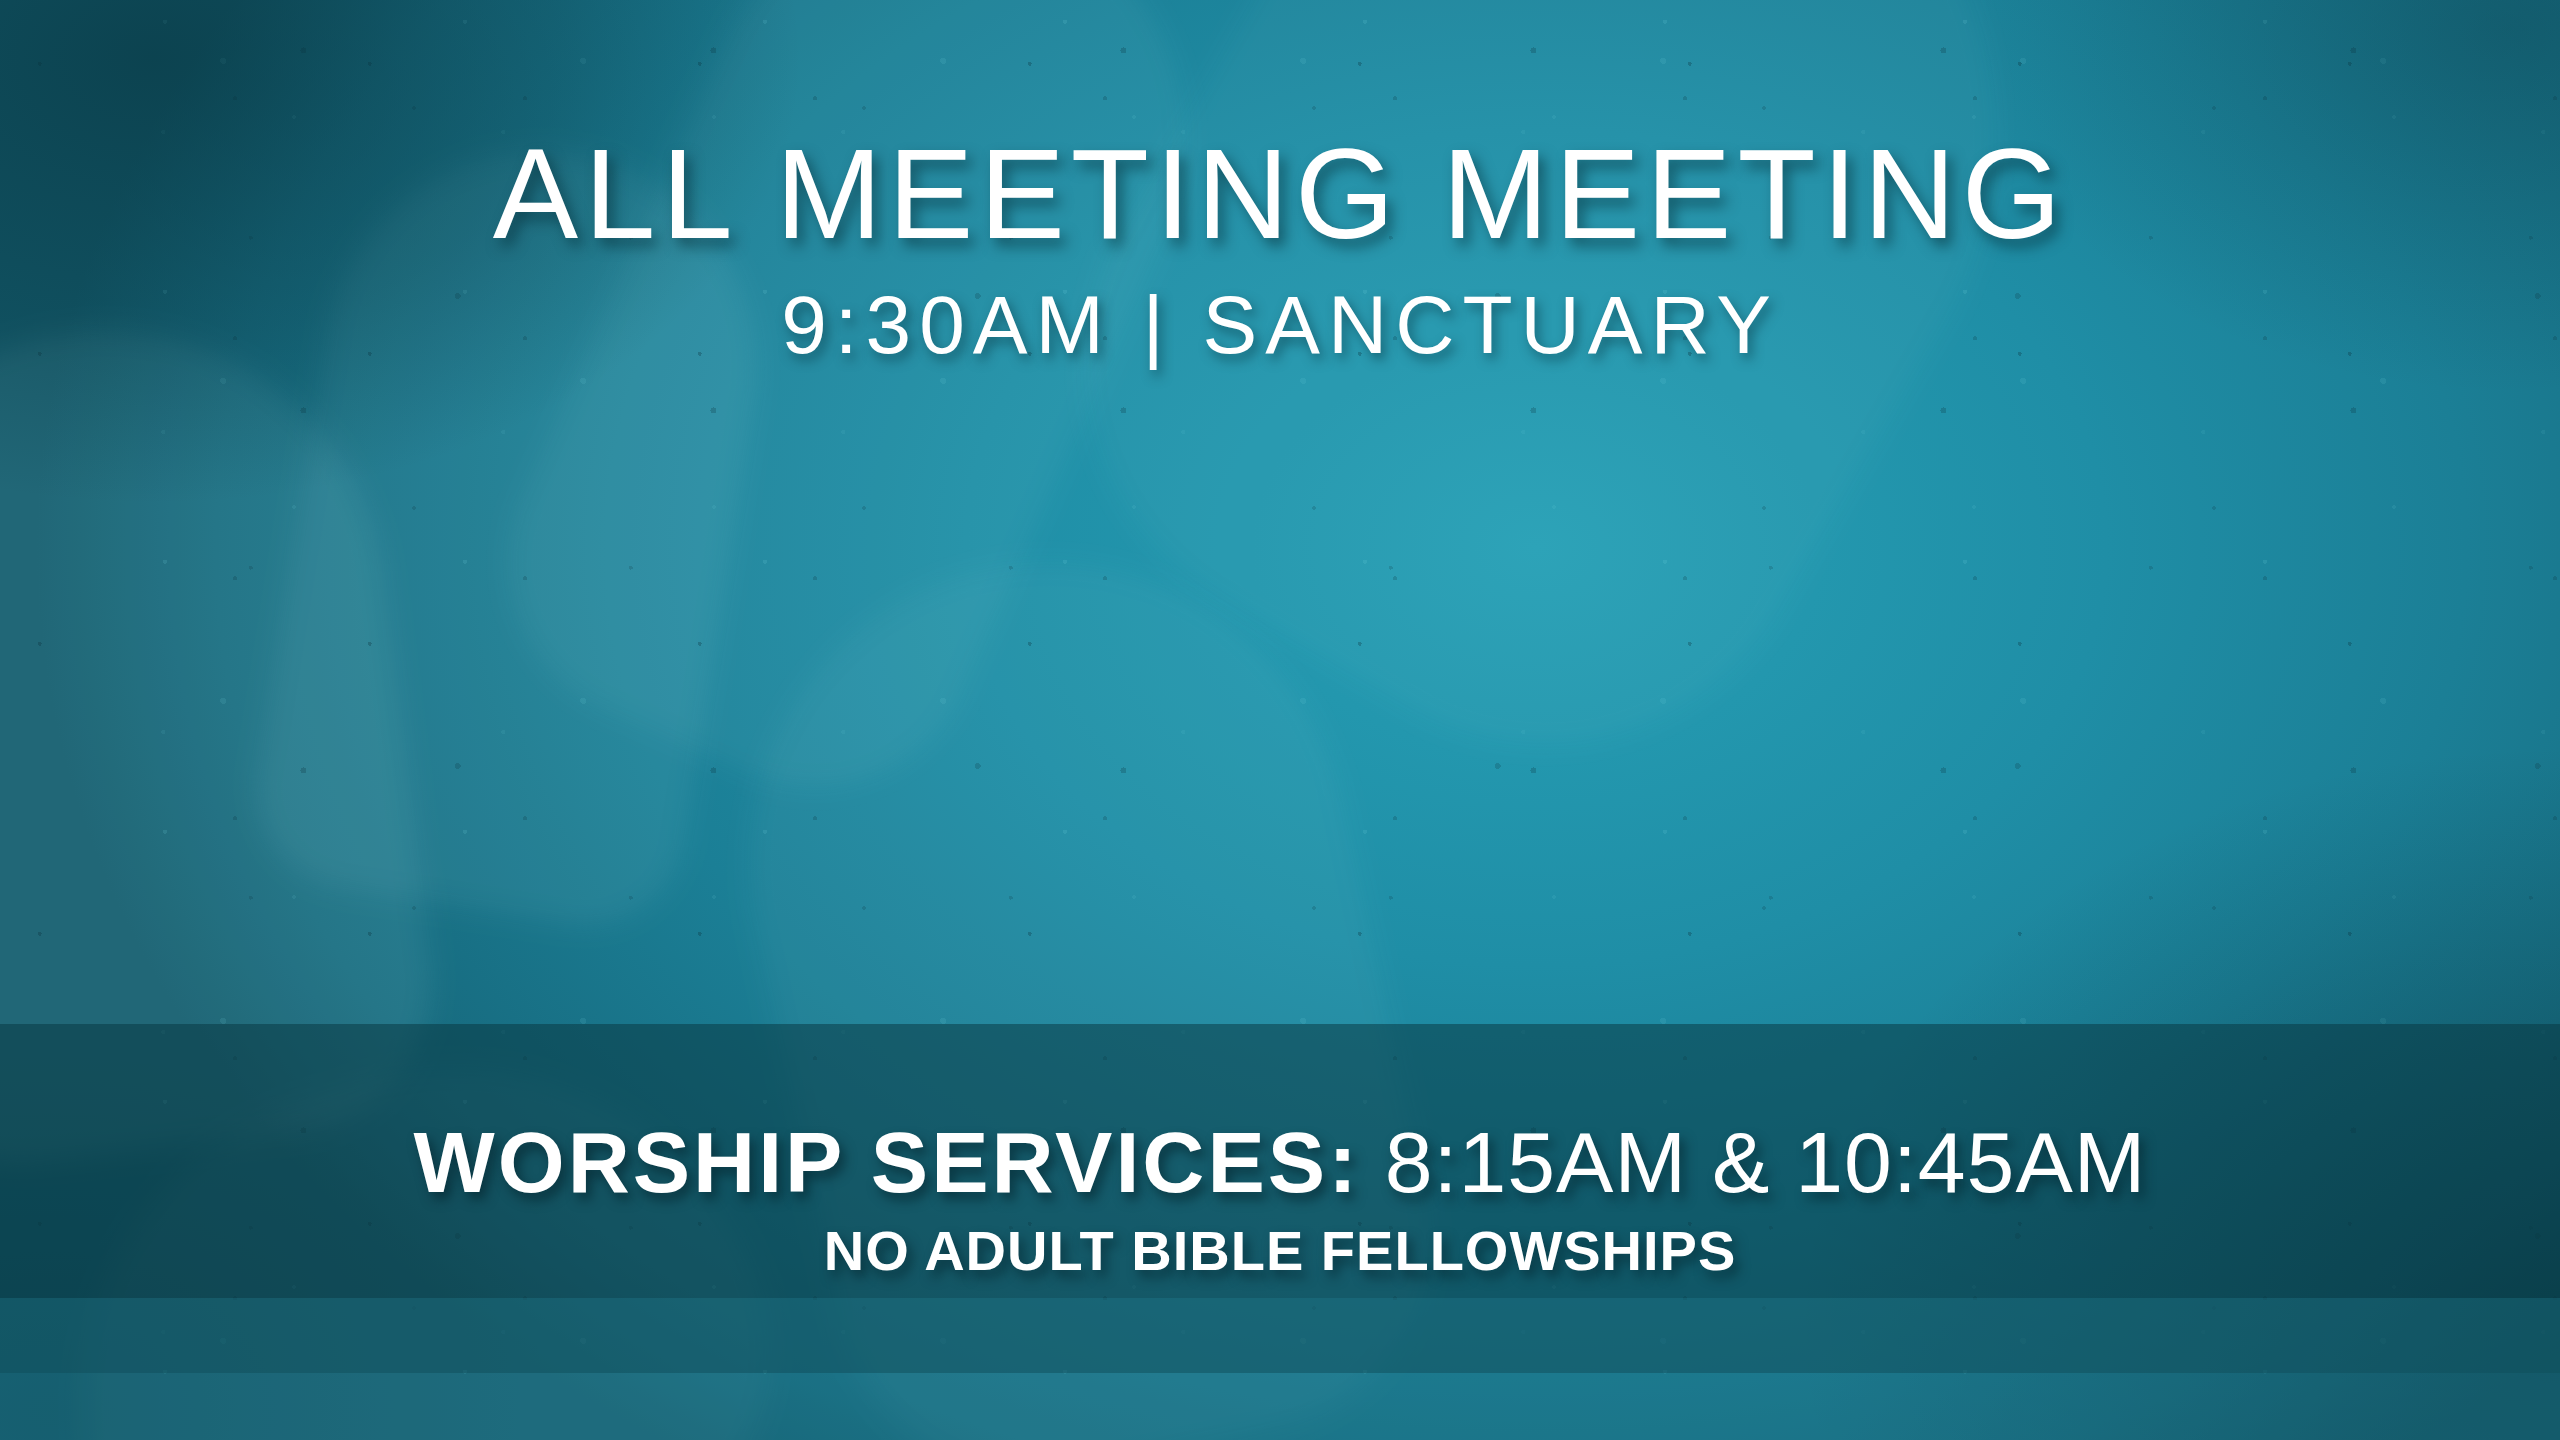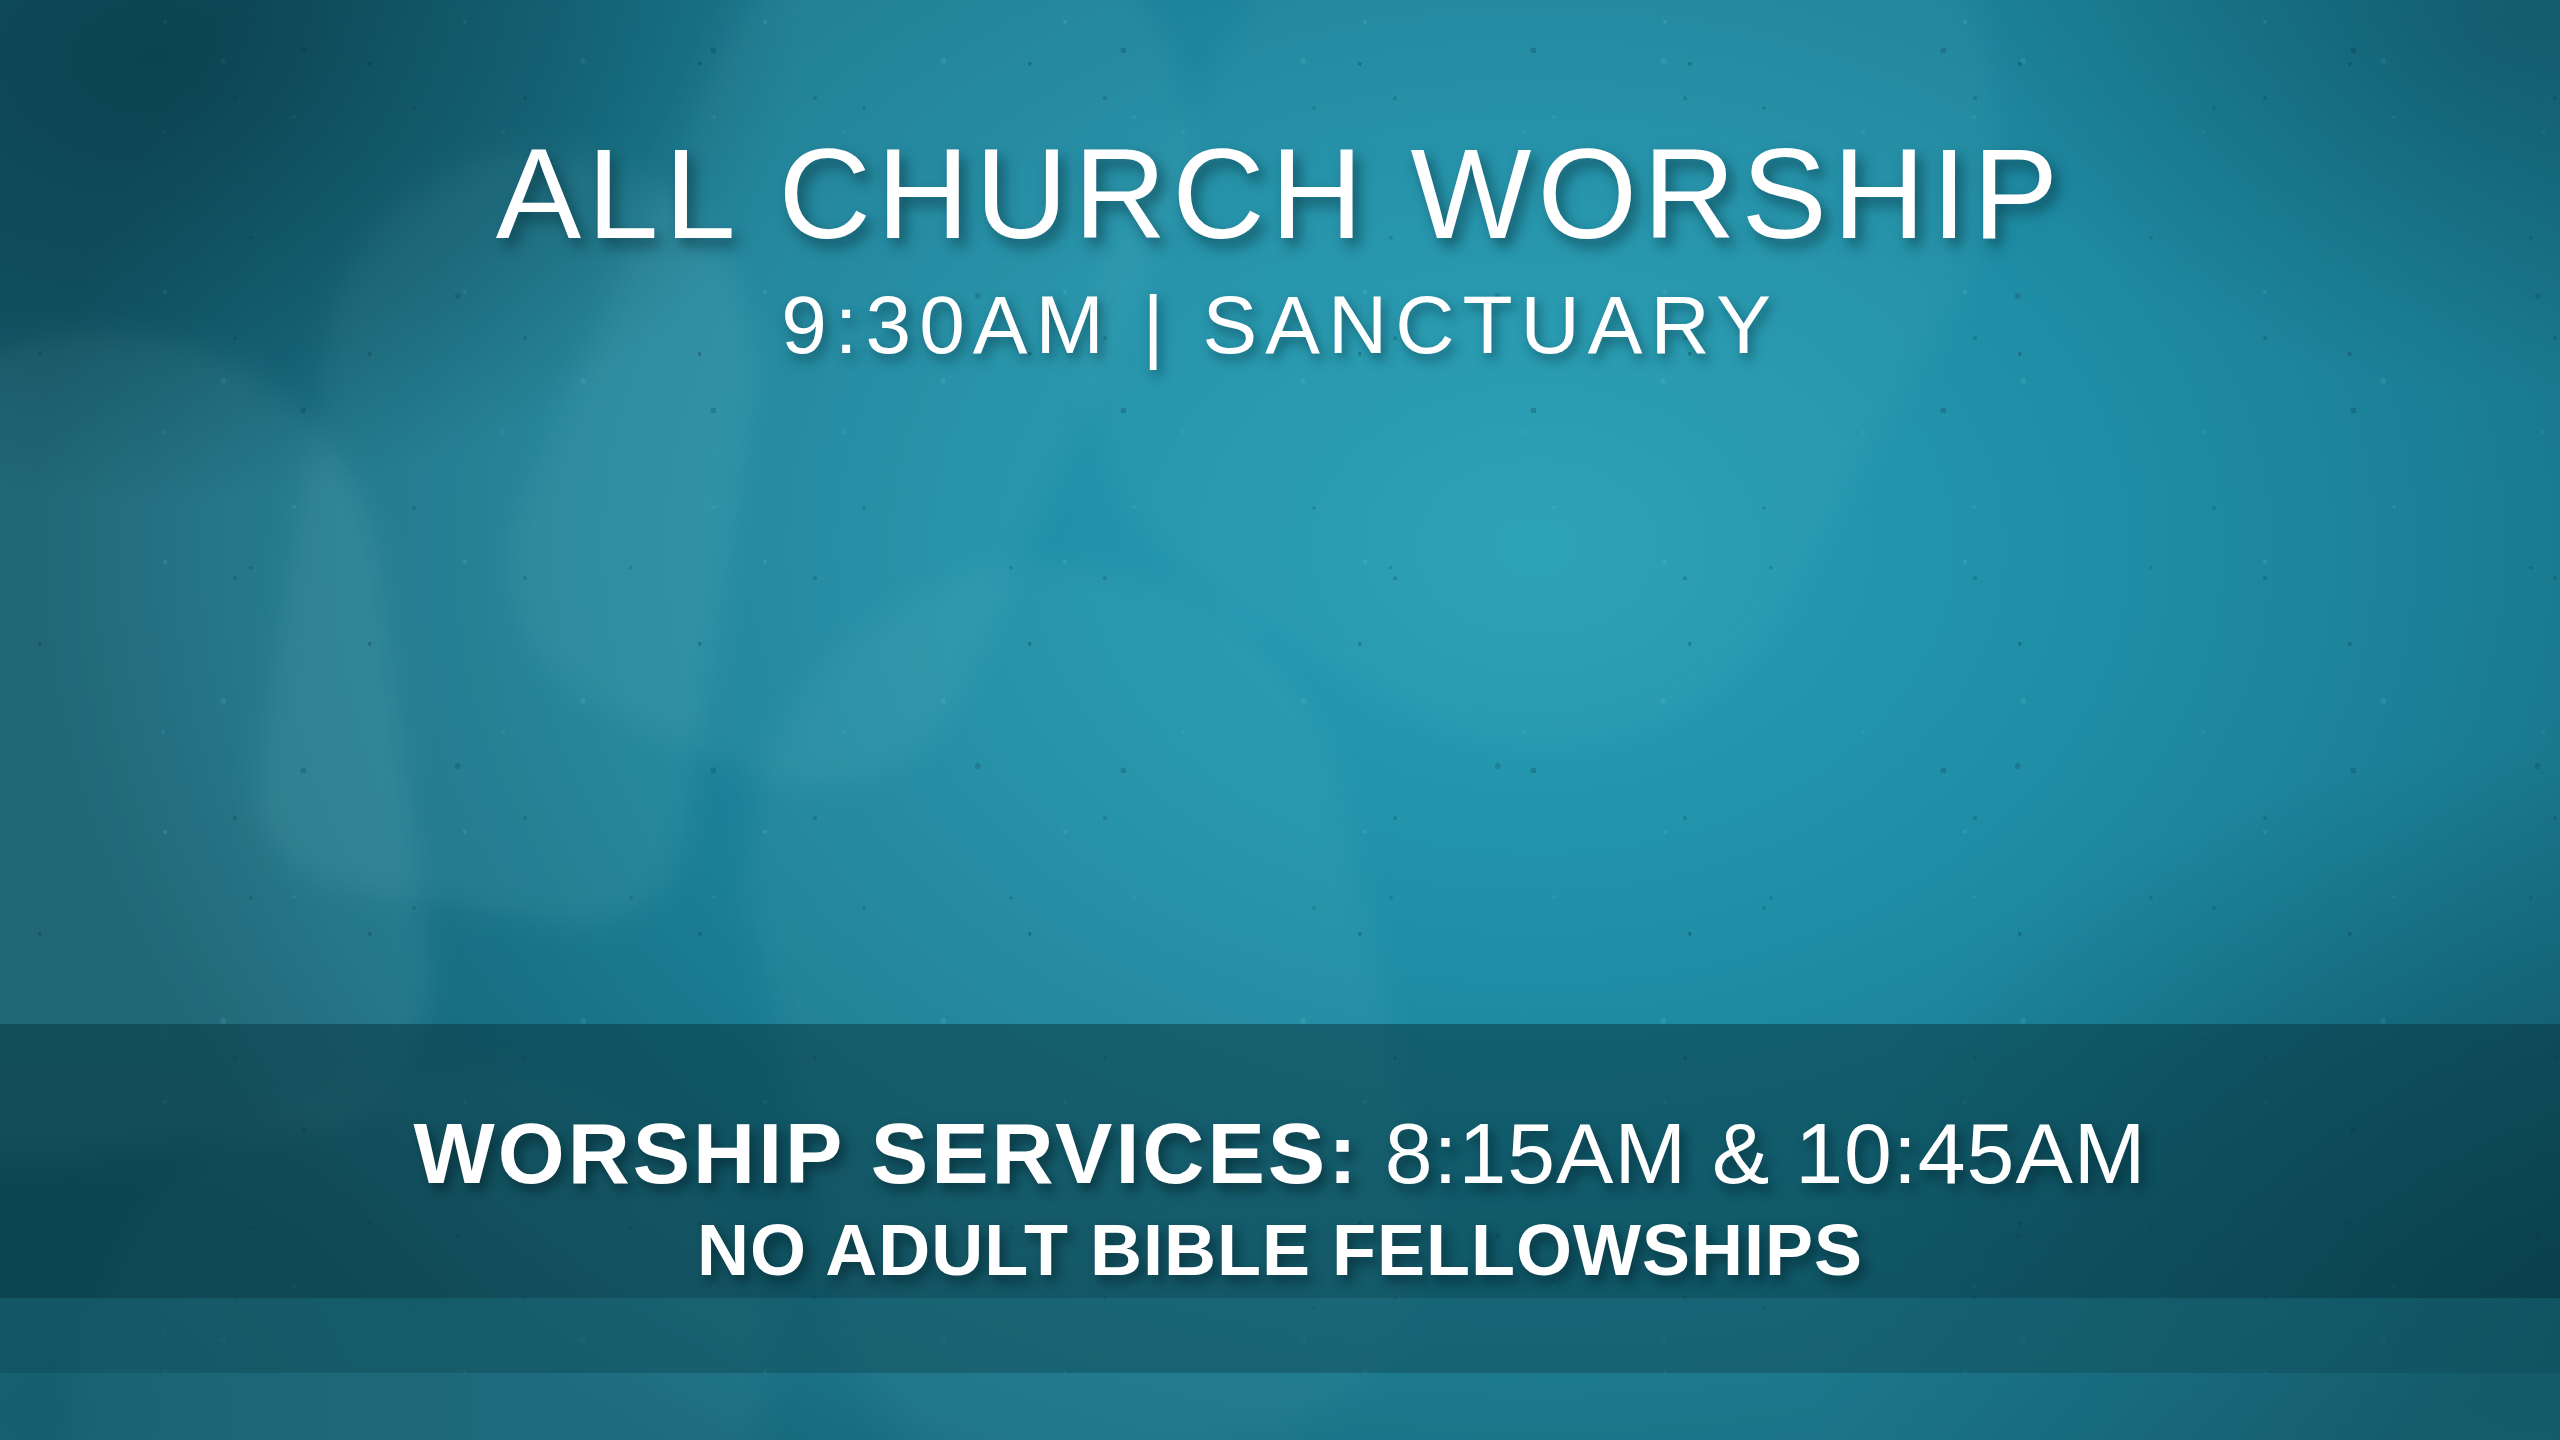--- a/index.html
+++ b/index.html
@@ -179,21 +179,21 @@
     font-weight: 700;
     letter-spacing: 3px;
   }
   .banner-times {
     font-weight: 400;
     letter-spacing: 1px;
   }
 
   .banner-line-2 {
     margin-top: 12px;
-    font-size: 72px;
+    font-size: 56px;
     font-weight: 700;
     letter-spacing: 1px;
     line-height: 1.08;
     white-space: nowrap;
     text-shadow: 5px 7px 12px rgba(3,32,40,0.60);
   }
 
   .bottom-strip {
     position: absolute;
     left: 0; right: 0;
@@ -211,21 +211,21 @@
   <div class="petal petal-1"></div>
   <div class="petal petal-2"></div>
   <div class="petal petal-3"></div>
   <div class="petal petal-4"></div>
   <div class="petal petal-5"></div>
   <div class="petal petal-6"></div>
   <div class="grain"></div>
   <div class="vignette"></div>
 
   <div class="content">
-    <div class="title-main ln">ALL CHURCH WORSHIP</div>
+    <div class="title-main ln">ALL MEETING MEETING</div>
 
 
     <div class="title-time ln">9:30AM | SANCTUARY</div>
 
   </div>
 
   <div class="banner">
     <div class="banner-line-1">
       <span class="banner-strong">WORSHIP SERVICES:</span><span class="banner-times"> 8:15AM &amp; 10:45AM</span>
     </div>

